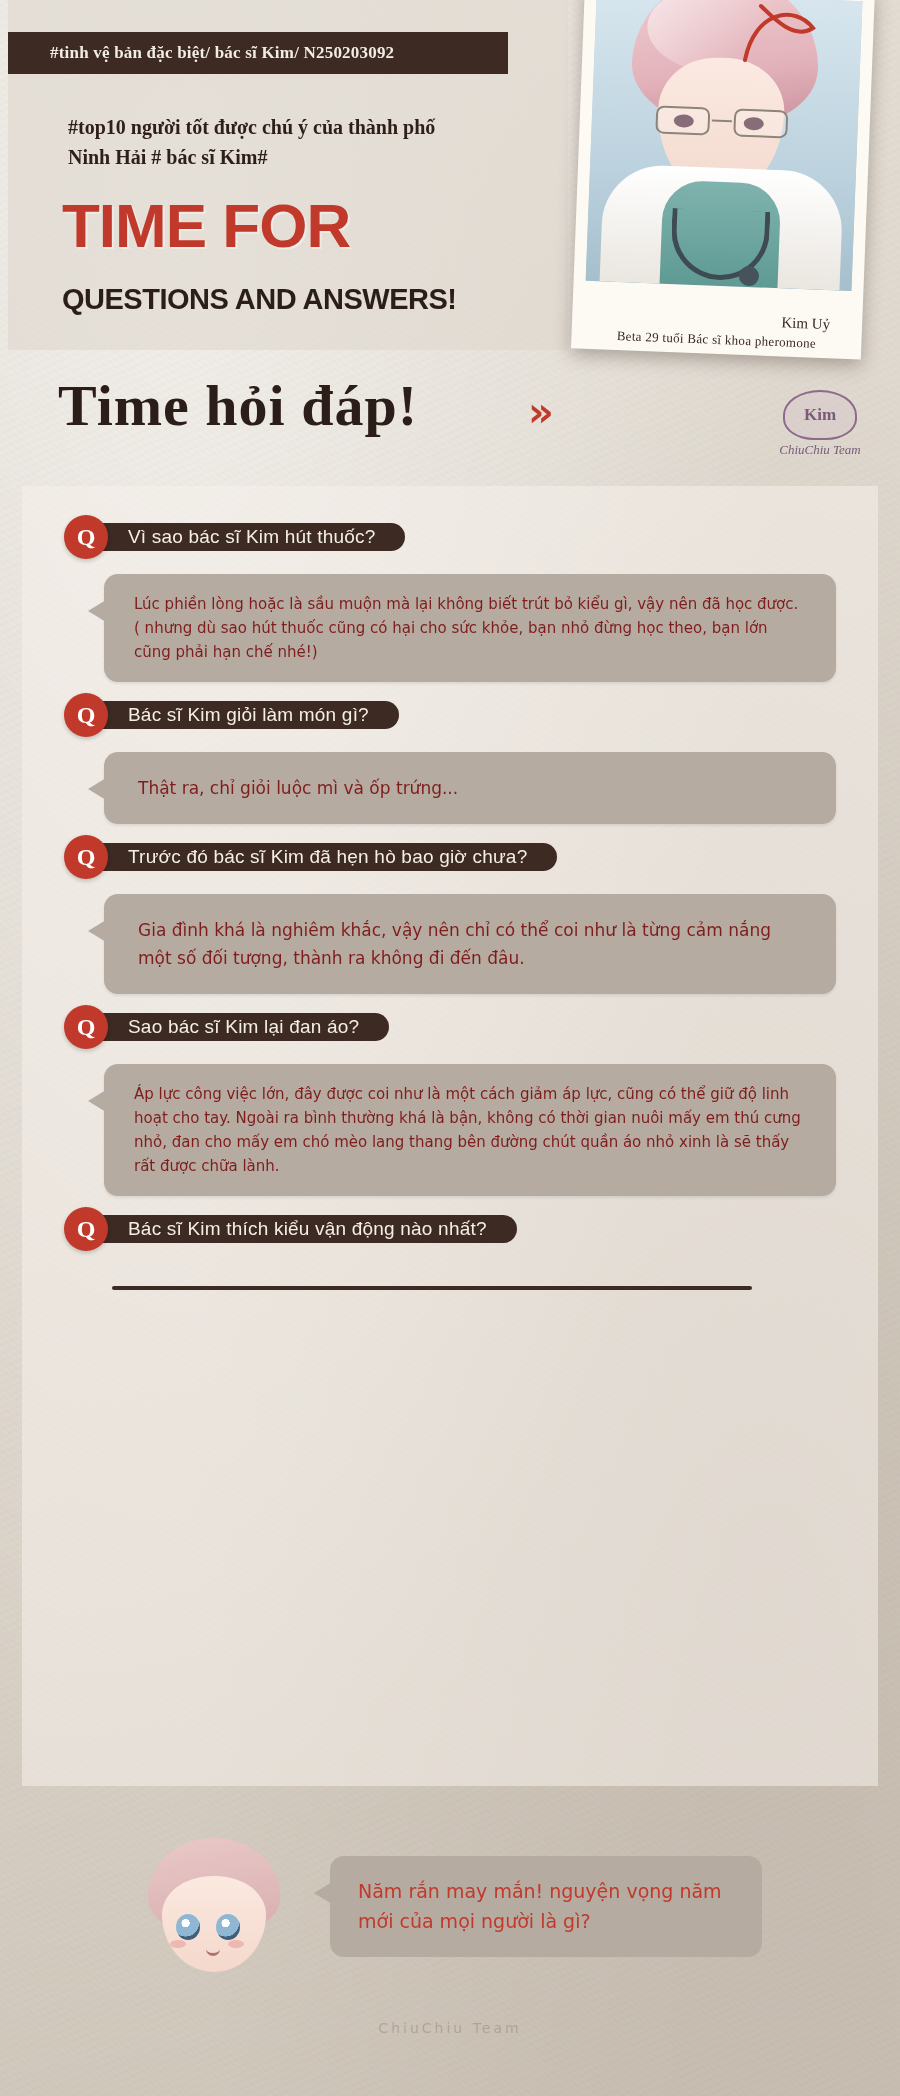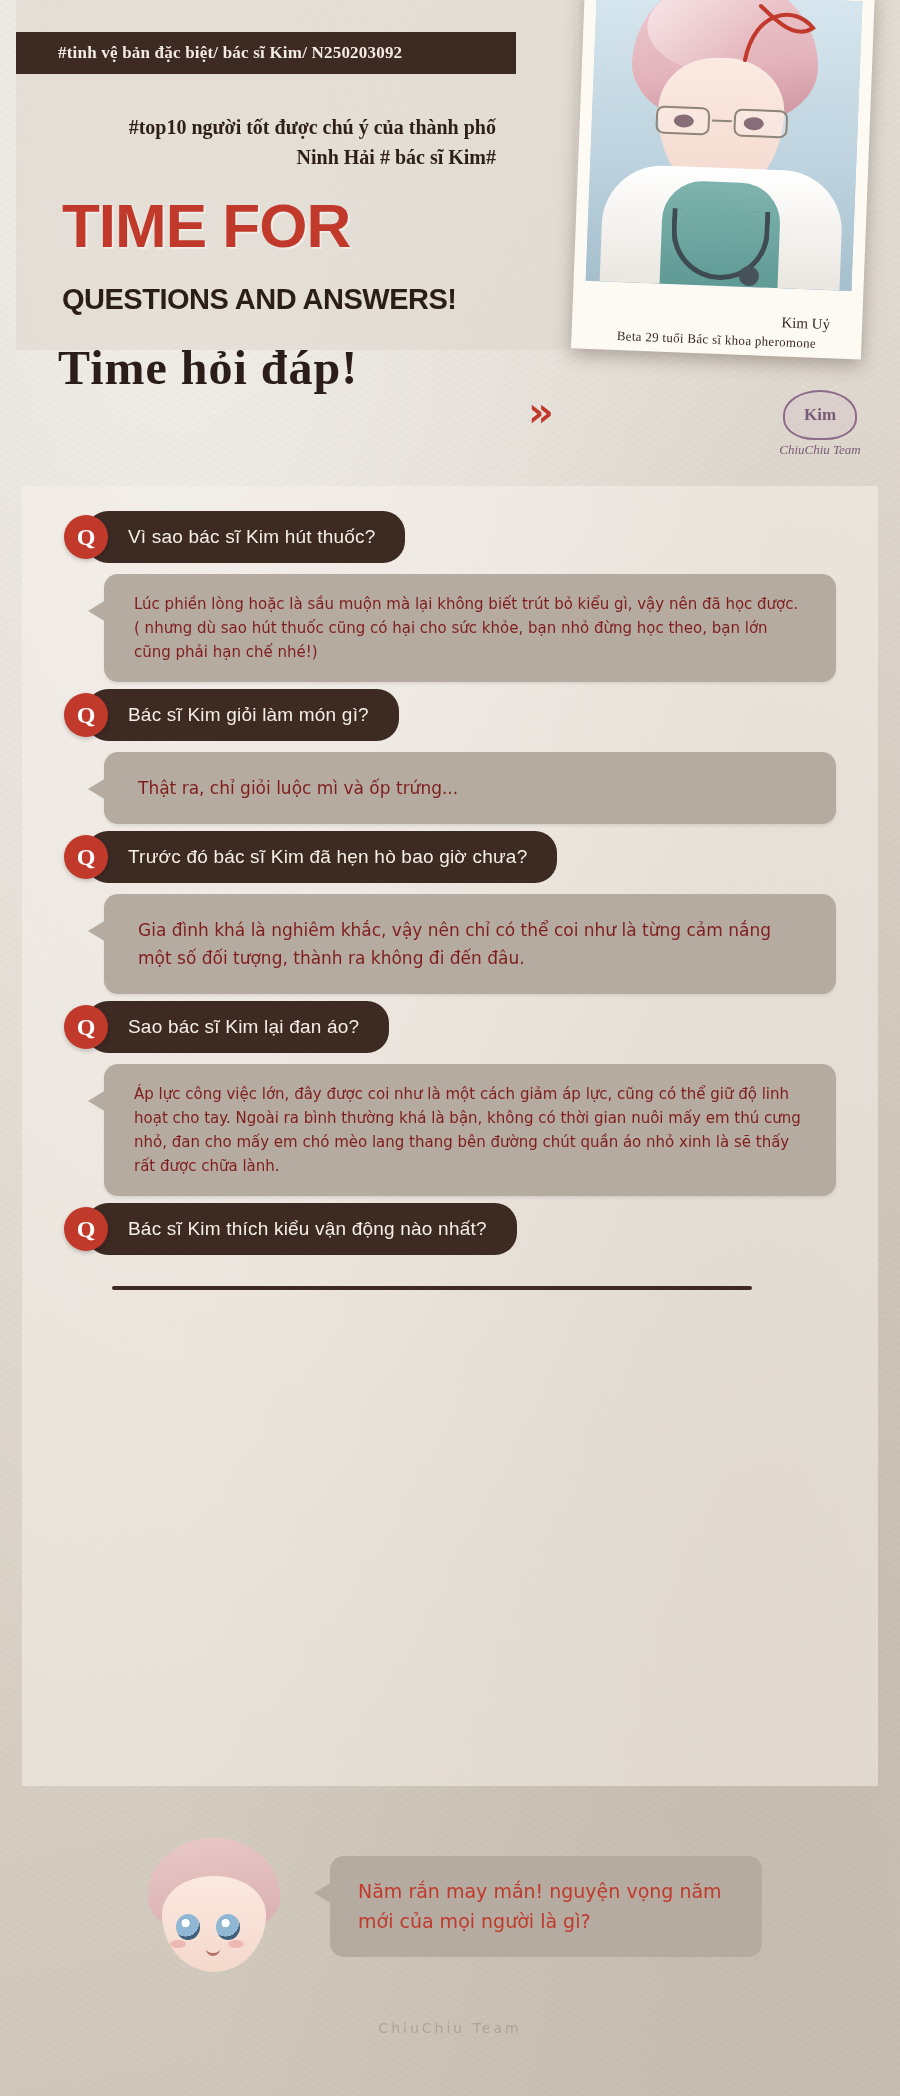--- a/index.html
+++ b/index.html
@@ -28,21 +28,21 @@
     inset: 0;
     opacity: .35;
     background-image:
       repeating-linear-gradient(37deg, rgba(120,110,100,0.05) 0 2px, rgba(255,255,255,0) 2px 5px),
       repeating-linear-gradient(-24deg, rgba(90,80,70,0.04) 0 3px, rgba(255,255,255,0) 3px 7px);
   }
 
   
   .header {
     position: absolute;
-    top: 0; left: 16px;
+    top: 0; left: 8px;
     width: 560px;
     height: 350px;
     background: linear-gradient(180deg, rgba(226,220,211,0.85) 0%, rgba(222,215,205,0.6) 100%);
   }
   .tag-bar {
     position: absolute;
     top: 32px; left: 0;
     width: 500px;
     height: 42px;
     background: #3c2a23;
@@ -54,21 +54,21 @@
     color: #f2ece4;
     font-size: 17px;
     font-weight: bold;
     letter-spacing: .2px;
     font-family: "Liberation Serif", serif;
   }
   .subtitle {
     position: absolute;
     top: 112px; left: 60px;
     width: 420px;
-    text-align: right;
+    text-align: left;
     color: #2e1f19;
     font-family: "Liberation Serif", serif;
     font-weight: bold;
     font-size: 20px;
     line-height: 1.5;
   }
   .title-en1 {
     position: absolute;
     top: 190px; left: 62px;
     font-family: "Liberation Sans", sans-serif;
@@ -82,24 +82,24 @@
     position: absolute;
     top: 283px; left: 62px;
     font-family: "Liberation Sans", sans-serif;
     font-weight: bold;
     font-size: 29px;
     letter-spacing: -.5px;
     color: #2b1d17;
   }
   .title-vi {
     position: absolute;
-    top: 340px; left: 58px;
+    top: 372px; left: 58px;
     font-family: "Liberation Serif", serif;
     font-weight: bold;
-    font-size: 48px;
+    font-size: 58px;
     color: #2b1d17;
     letter-spacing: 1px;
   }
   .chevrons {
     position: absolute;
     top: 392px; left: 528px;
     color: #c0392b;
     font-size: 40px;
     font-weight: bold;
     line-height: 1;
@@ -301,21 +301,21 @@
     font-size: 24px;
     display: flex;
     align-items: center;
     justify-content: center;
     z-index: 3;
     box-shadow: 0 2px 4px rgba(0,0,0,.2);
     flex: 0 0 auto;
   }
   .q-bar {
     margin-left: -22px;
-    height: 52px;
+    height: 28px;
     background: #3c2a23;
     border-radius: 22px;
     display: flex;
     align-items: center;
     padding: 0 30px 0 42px;
     color: #f5efe6;
     font-size: 19px;
     font-family: "Liberation Sans", sans-serif;
     letter-spacing: .2px;
   }

